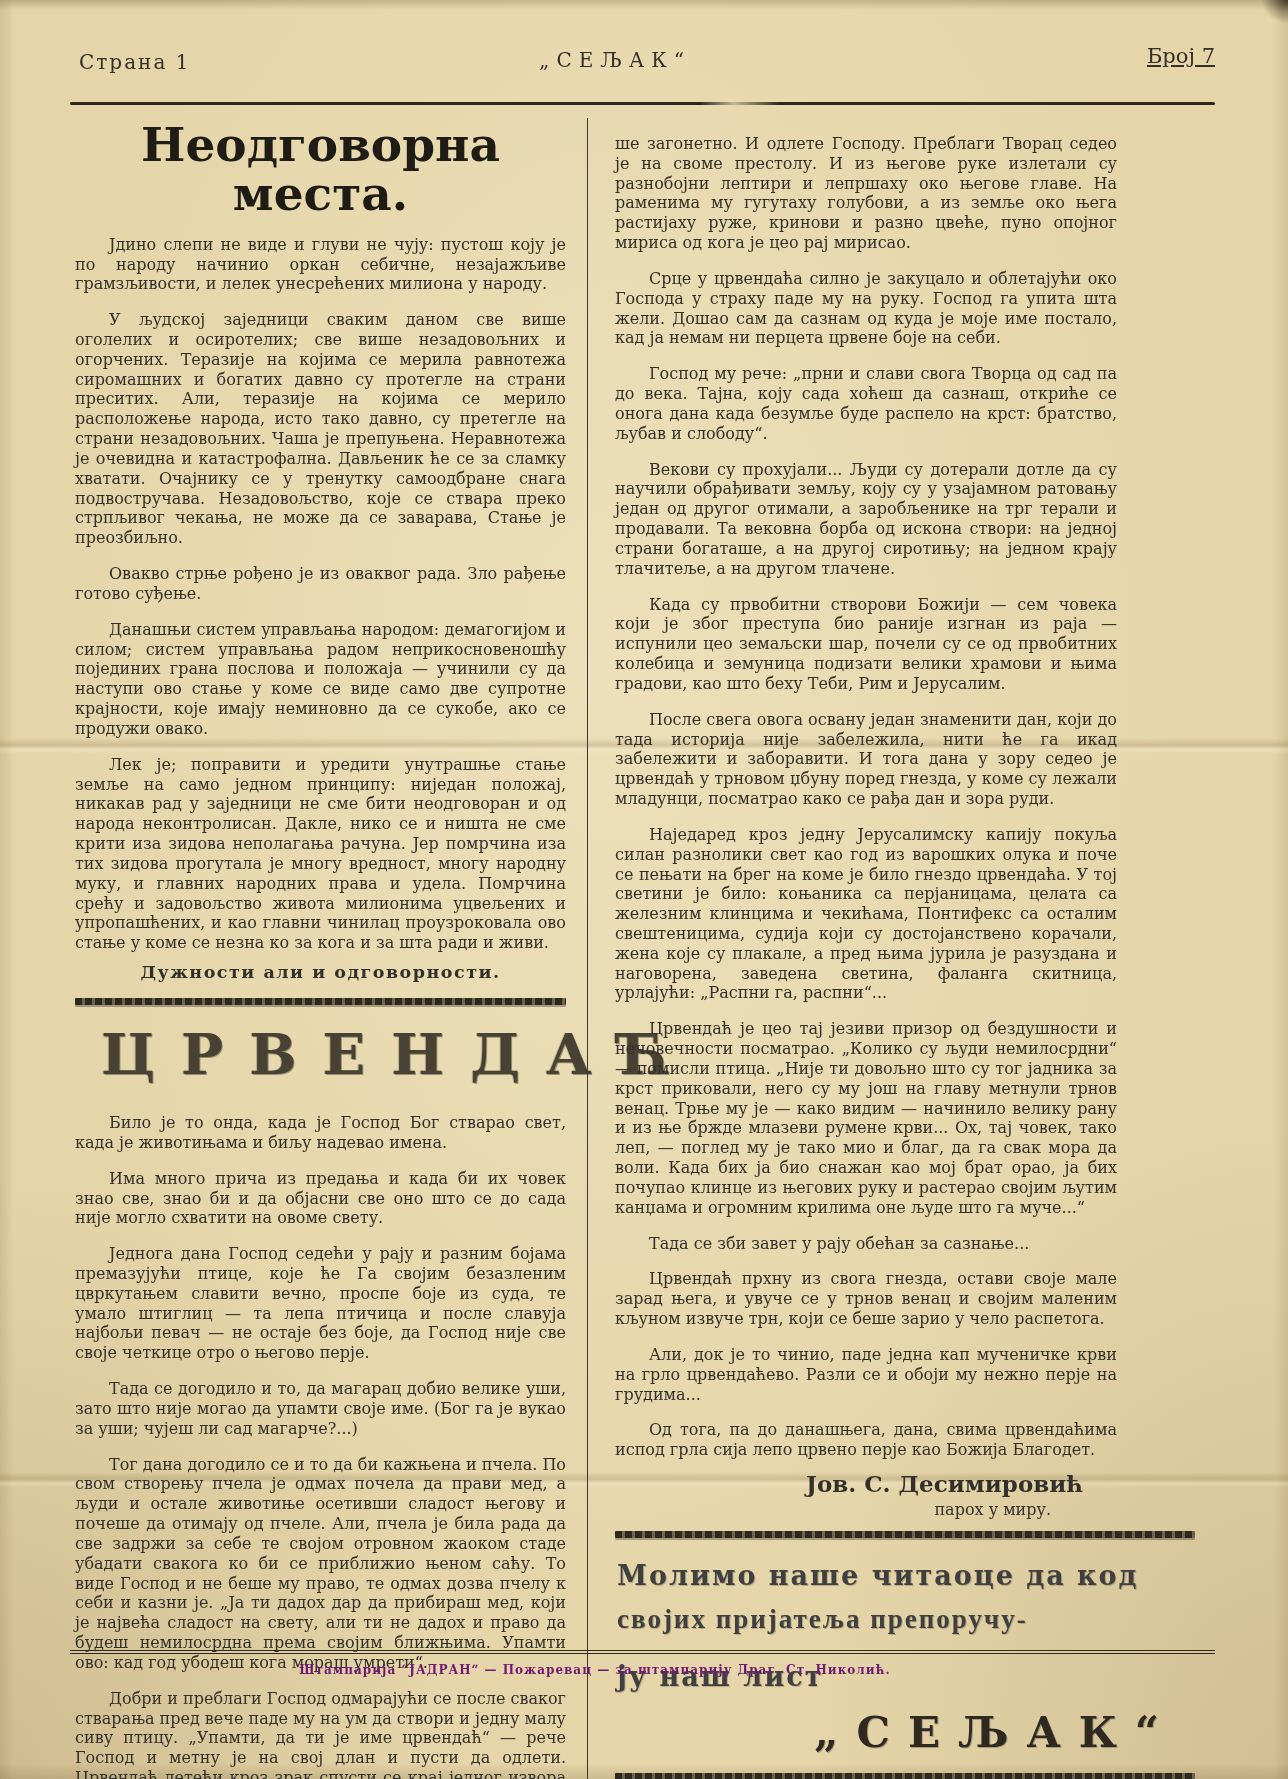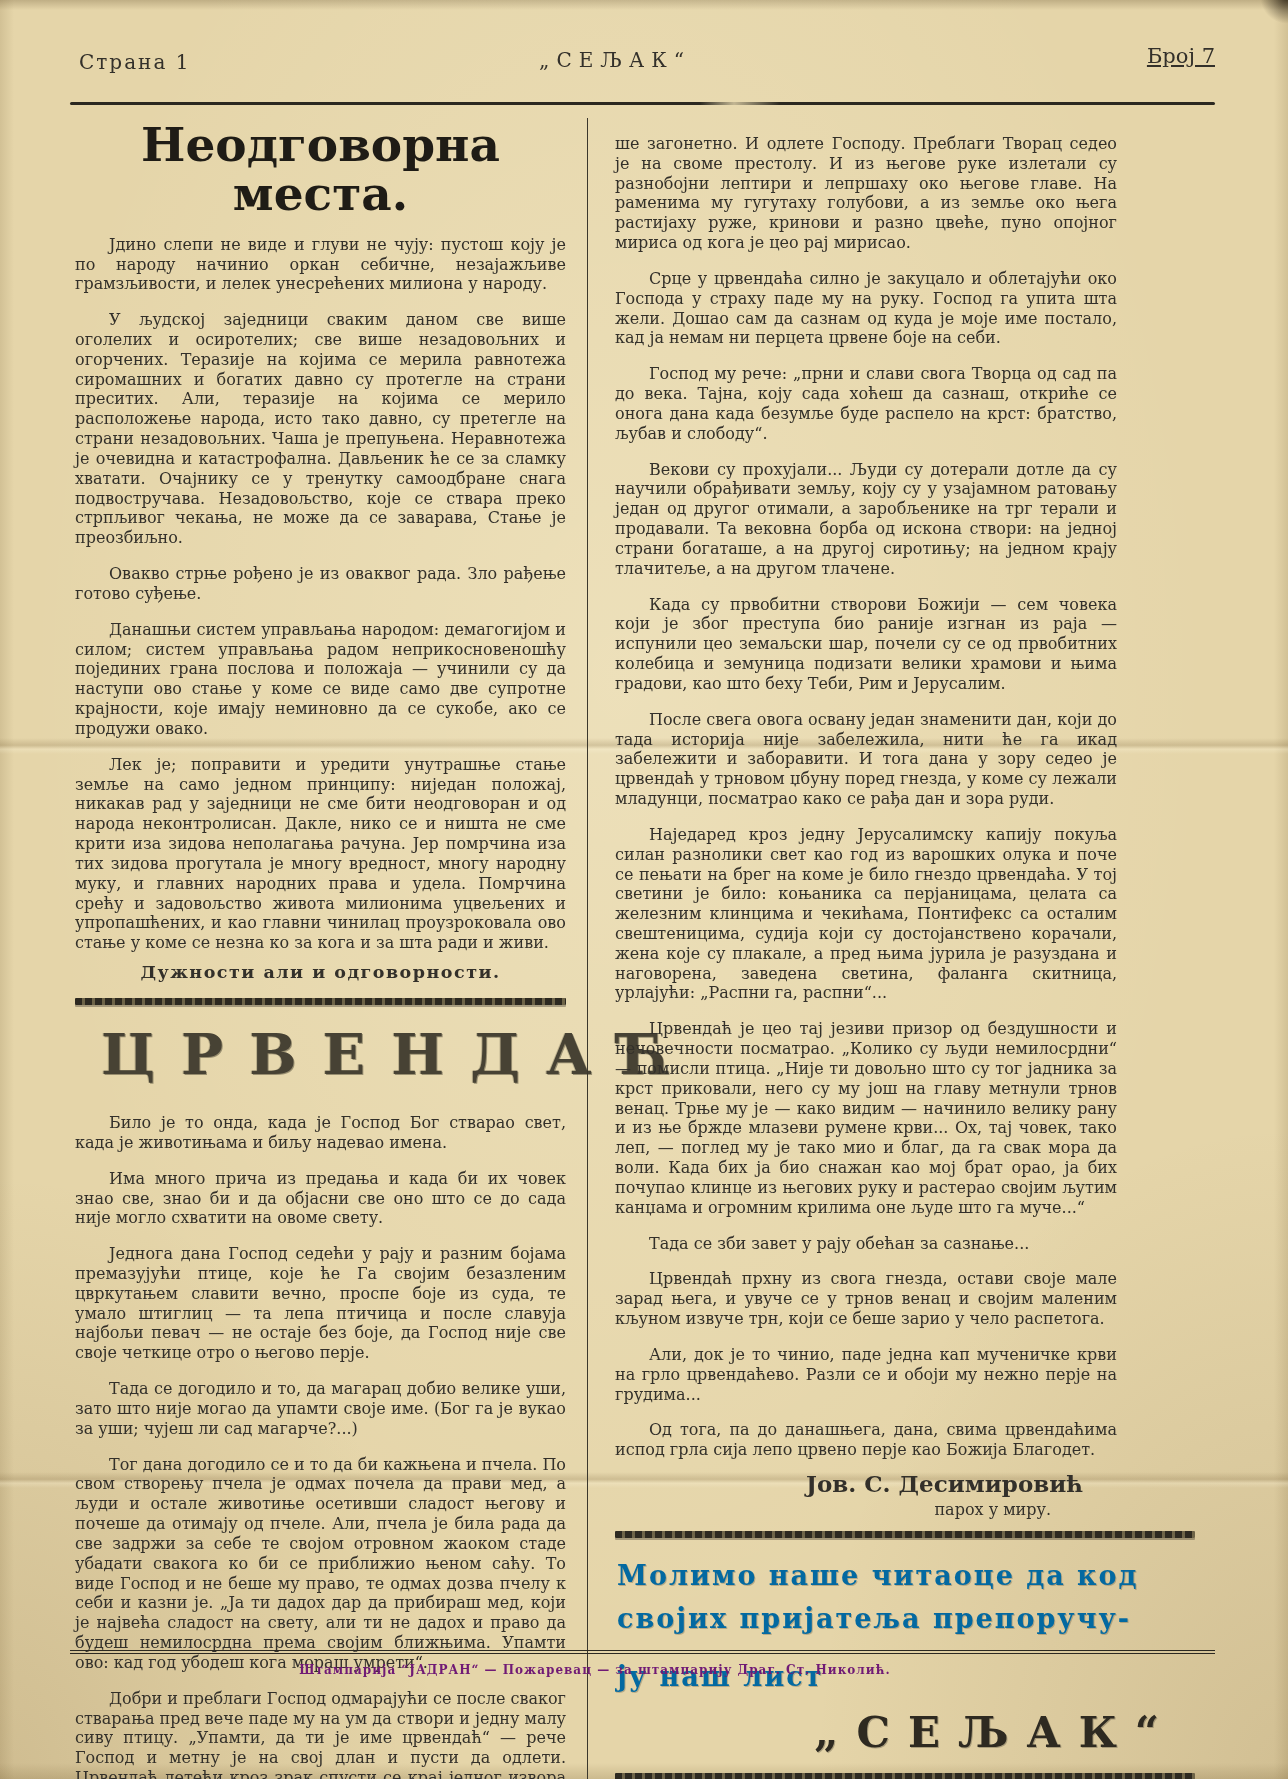--- a/index.html
+++ b/index.html
@@ -52,21 +52,21 @@
   h2.robin-title{font-size:56px;font-weight:700;text-align:center;margin:16px 0 26px;
     letter-spacing:26px;text-indent:26px;color:#474234;
     text-shadow:1px 1px 0 rgba(56,50,36,.45), -1px 0 0 rgba(56,50,36,.25);}
 
   .sig-name{text-align:right;font-weight:700;font-size:23px;margin:10px 34px 0 0;}
   .sig-role{text-align:right;font-size:16px;margin:3px 66px 12px 0;}
 
   
   .notice{margin:10px -78px 0 0;}
   .notice .hatch-rule{margin:0;}
-  .notice-text{font-weight:700;font-size:27px;line-height:1.5;letter-spacing:2px;color:#0369a1;
+  .notice-text{font-weight:700;font-size:27px;line-height:1.5;letter-spacing:2px;color:#404040;
     margin:18px 0 0 2px;text-shadow:1px 1px 0 rgba(46,42,33,.25);}
   .notice-brand{text-align:right;font-weight:700;font-size:42px;letter-spacing:18px;
     color:#2e2a21;margin:10px 18px 16px 0;text-shadow:1px 1px 0 rgba(46,42,33,.3);}
 
   
   .footer-rule{position:absolute;top:1650px;left:70px;width:1145px;height:4px;
     border-top:1.4px solid #2c2921;border-bottom:1.4px solid #2c2921;box-sizing:border-box;}
   .footer-text{position:absolute;top:1663px;left:75px;width:1040px;text-align:center;
     font-size:12px;font-weight:600;letter-spacing:1px;color:#701a75;}
 </style>
@@ -116,21 +116,21 @@
     <p class="bt indent">Тада се зби завет у рају обећан за сазнање...</p>
     <p class="bt indent">Црвендаћ прхну из свога гнезда, остави своје мале зарад њега, и увуче се у трнов венац и својим маленим кљуном извуче трн, који се беше зарио у чело распетога.</p>
     <p class="bt indent">Али, док је то чинио, паде једна кап мученичке крви на грло црвендаћево. Разли се и обоји му нежно перје на грудима...</p>
     <p class="bt indent">Од тога, па до данашњега, дана, свима црвендаћима испод грла сија лепо црвено перје као Божија Благодет.</p>
     <div class="sig-name">Јов. С. Десимировић</div>
     <div class="sig-role">парох у миру.</div>
 
     <div class="notice">
       <div class="hatch-rule"></div>
       <div class="notice-text">Молимо наше читаоце да код</div>
-      <div class="notice-text" style="margin-top:2px;">својих пријатеља препоручу-</div>
+      <div class="notice-text" style="margin-top:2px;font-family:Liberation Serif, serif;">својих пријатеља препоручу-</div>
       <div class="notice-text" style="margin-top:18px;">ју наш лист</div>
       <div class="notice-brand">„СЕЉАК“</div>
       <div class="hatch-rule"></div>
     </div>
   </div>
 </div>
 
 <div class="footer-rule"></div>
 <div class="footer-text">Штампарија “ЈАДРАН“ — Пожаревац — за штампарију Драг. Ст. Николић.</div>
 

